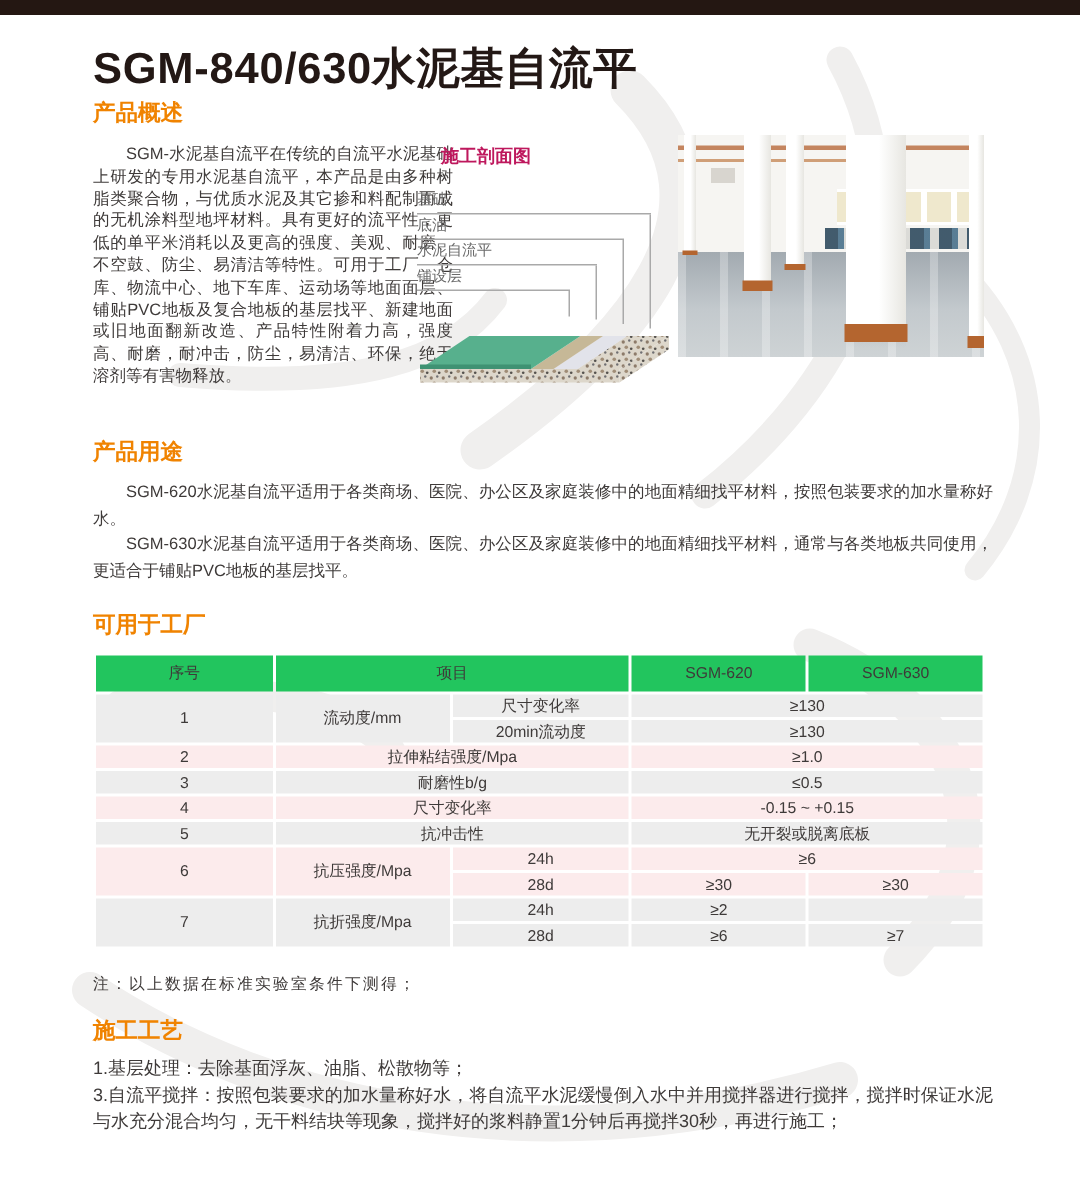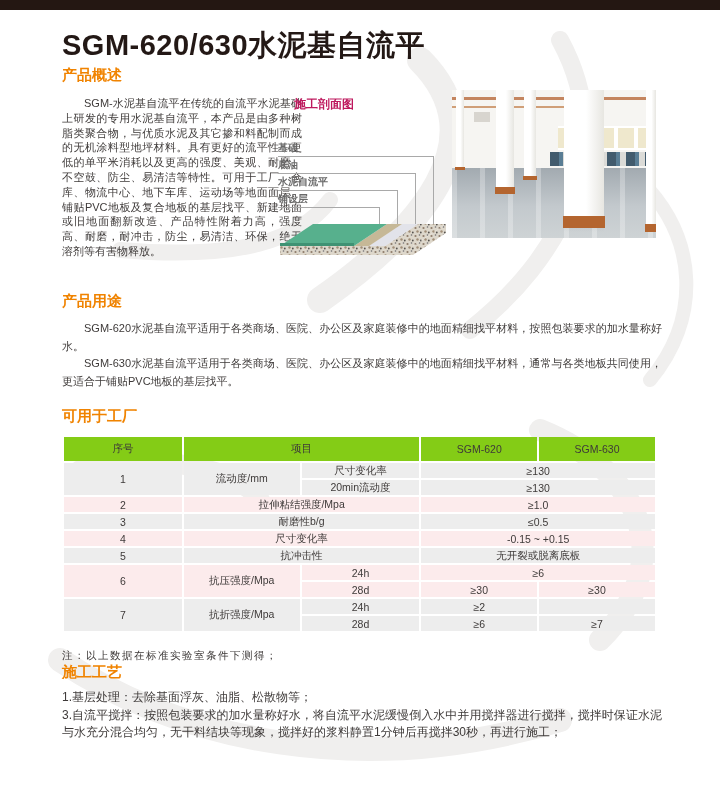--- a/index.html
+++ b/index.html
@@ -17,32 +17,32 @@
   .watermark { position:absolute; z-index:0; pointer-events:none; }
 
   .content { position:relative; z-index:2; margin:0 58px 0 62px; width:600px; }
 
   .doc-title { margin-top:16px; font-size:29px; font-weight:bold; color:#231815; letter-spacing:0.5px; }
 
   .sec-h { color:#f08300; font-size:15px; font-weight:bold; }
   .sec-h.overview { }
   .sec-h.usage    { margin-top:20px; }
   .sec-h.specs    { margin-top:17px; }
-  .sec-h.process  { }
+  .sec-h.process  { margin-top:15px; }
 
   
   .overview-row { position:relative; margin-top:11px; height:176px; }
   .ov-text {
     width:240px; font-size:11px; line-height:14.8px;
     text-align:justify; text-indent:2em; color:#3e3a39;
   }
 
   .diagram { position:absolute; left:216px; top:0px; width:168px; height:165px; }
   .diagram-title { font-size:12px; font-weight:bold; color:#be185d;padding-left:16px; }
-  .layer-labels { position:absolute; left:0; top:44px; width:156px;font-weight:bold; }
+  .layer-labels { position:absolute; left:0; top:30px; width:156px; }
   .layer-label {
     position:relative; height:17px;
     font-family:"Liberation Serif","DejaVu Serif",serif;
     font-size:10px; color:#6a6a6a; line-height:16px;
     border-bottom:1px solid #a9a9a9;
   }
   .layer-label:nth-child(1){ width:156px; }
   .layer-label:nth-child(2){ width:138px; }
   .layer-label:nth-child(3){ width:120px; }
   .layer-label:nth-child(4){ width:102px; }
@@ -102,21 +102,21 @@
   .usage-p { font-size:11px; line-height:17.5px; text-indent:2em; text-align:justify; }
   .usage-p.first { margin-top:9px; }
 
   
   .spec-table {
     margin-top:9px; width:595px; table-layout:fixed;
     border-collapse:separate; border-spacing:2px;
     font-size:10.5px; color:#3e3a39; text-align:center;
   }
   .spec-table th, .spec-table td { padding:0; vertical-align:middle; font-weight:normal; overflow:hidden; }
-  .spec-table th { height:24px; background:#84cc16; }
+  .spec-table th { height:24px; background:#22c55e; }
   .spec-table td { height:15px; }
   tr.g td { background:#ededed; }
   tr.p td { background:#fcebec; }
 
   .note {
     margin-top:16px; font-family:Liberation Mono, monospace;
     font-size:10.5px; letter-spacing:1.5px; color:#3e3a39;
   }
 
   
@@ -135,21 +135,21 @@
     <path d="M120 250 C 240 260, 300 240, 330 200" stroke-width="16"></path>
     <path d="M540 430 C 640 470, 680 560, 600 640" stroke-width="22"></path>
     <path d="M80 470 C 160 450, 240 470, 260 500" stroke-width="20"></path>
     <path d="M60 660 C 180 740, 360 780, 560 720" stroke-width="24"></path>
     <path d="M640 180 C 700 240, 700 320, 650 380" stroke-width="14"></path>
   </g>
 </svg>
 
 <div class="content">
 
-  <h1 class="doc-title">SGM-620/630水泥基自流平</h1>
+  <h1 class="doc-title">SGM-840/630水泥基自流平</h1>
 
   <h2 class="sec-h overview">产品概述</h2>
 
   <div class="overview-row">
     <p class="ov-text">SGM-水泥基自流平在传统的自流平水泥基础上研发的专用水泥基自流平，本产品是由多种树脂类聚合物，与优质水泥及其它掺和料配制而成的无机涂料型地坪材料。具有更好的流平性，更低的单平米消耗以及更高的强度、美观、耐磨、不空鼓、防尘、易清洁等特性。可用于工厂、仓库、物流中心、地下车库、运动场等地面面层、铺贴PVC地板及复合地板的基层找平、新建地面或旧地面翻新改造、产品特性附着力高，强度高、耐磨，耐冲击，防尘，易清洁、环保，绝无溶剂等有害物释放。</p>
 
     <div class="diagram">
       <div class="diagram-title">施工剖面图</div>
       <div class="layer-labels">
         <div class="layer-label">基础</div>

